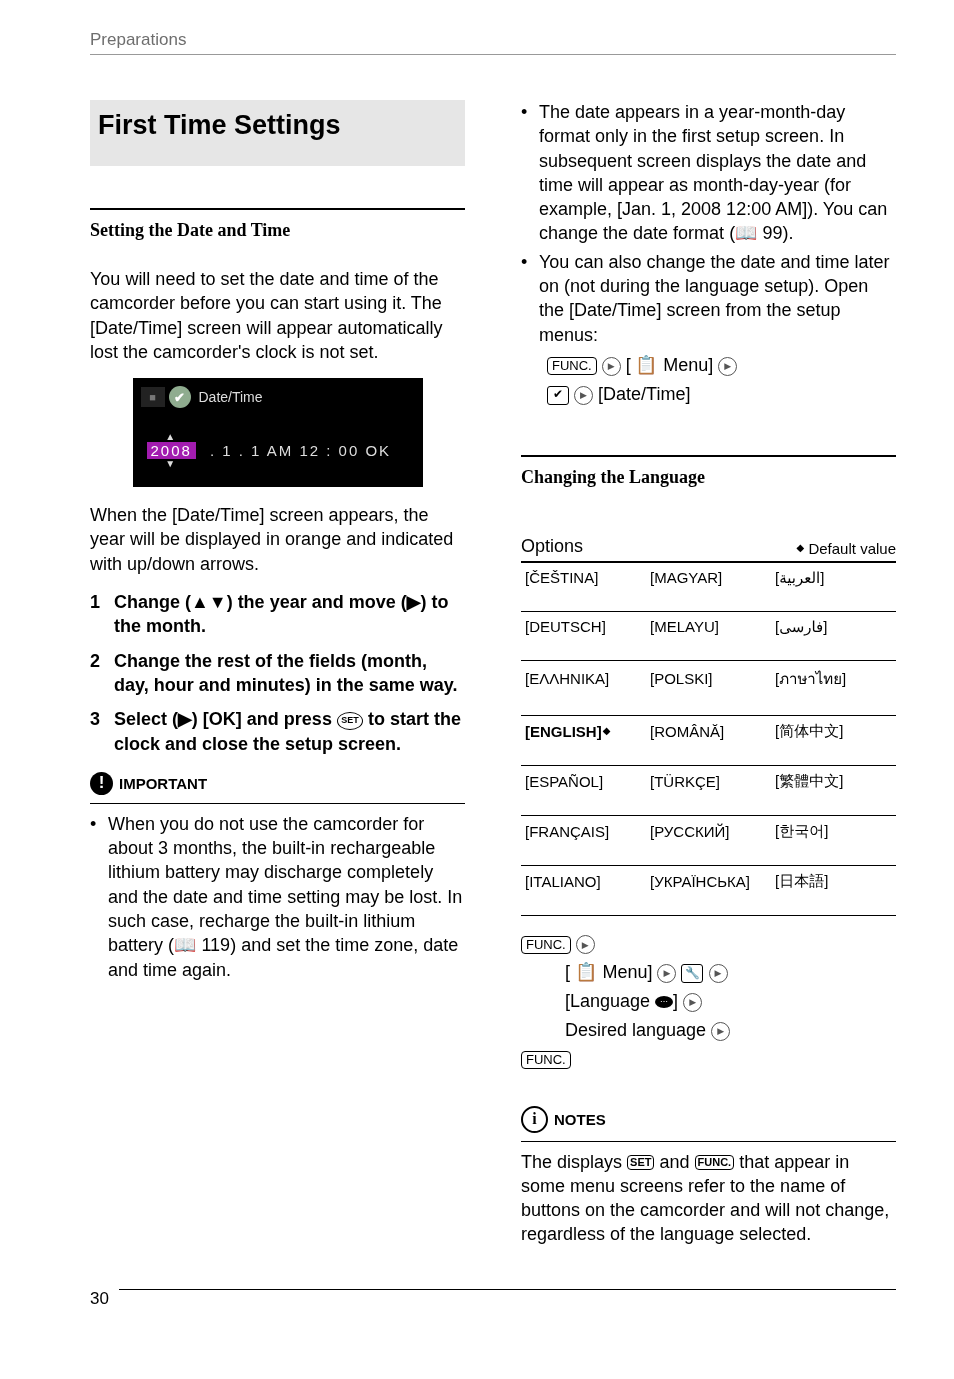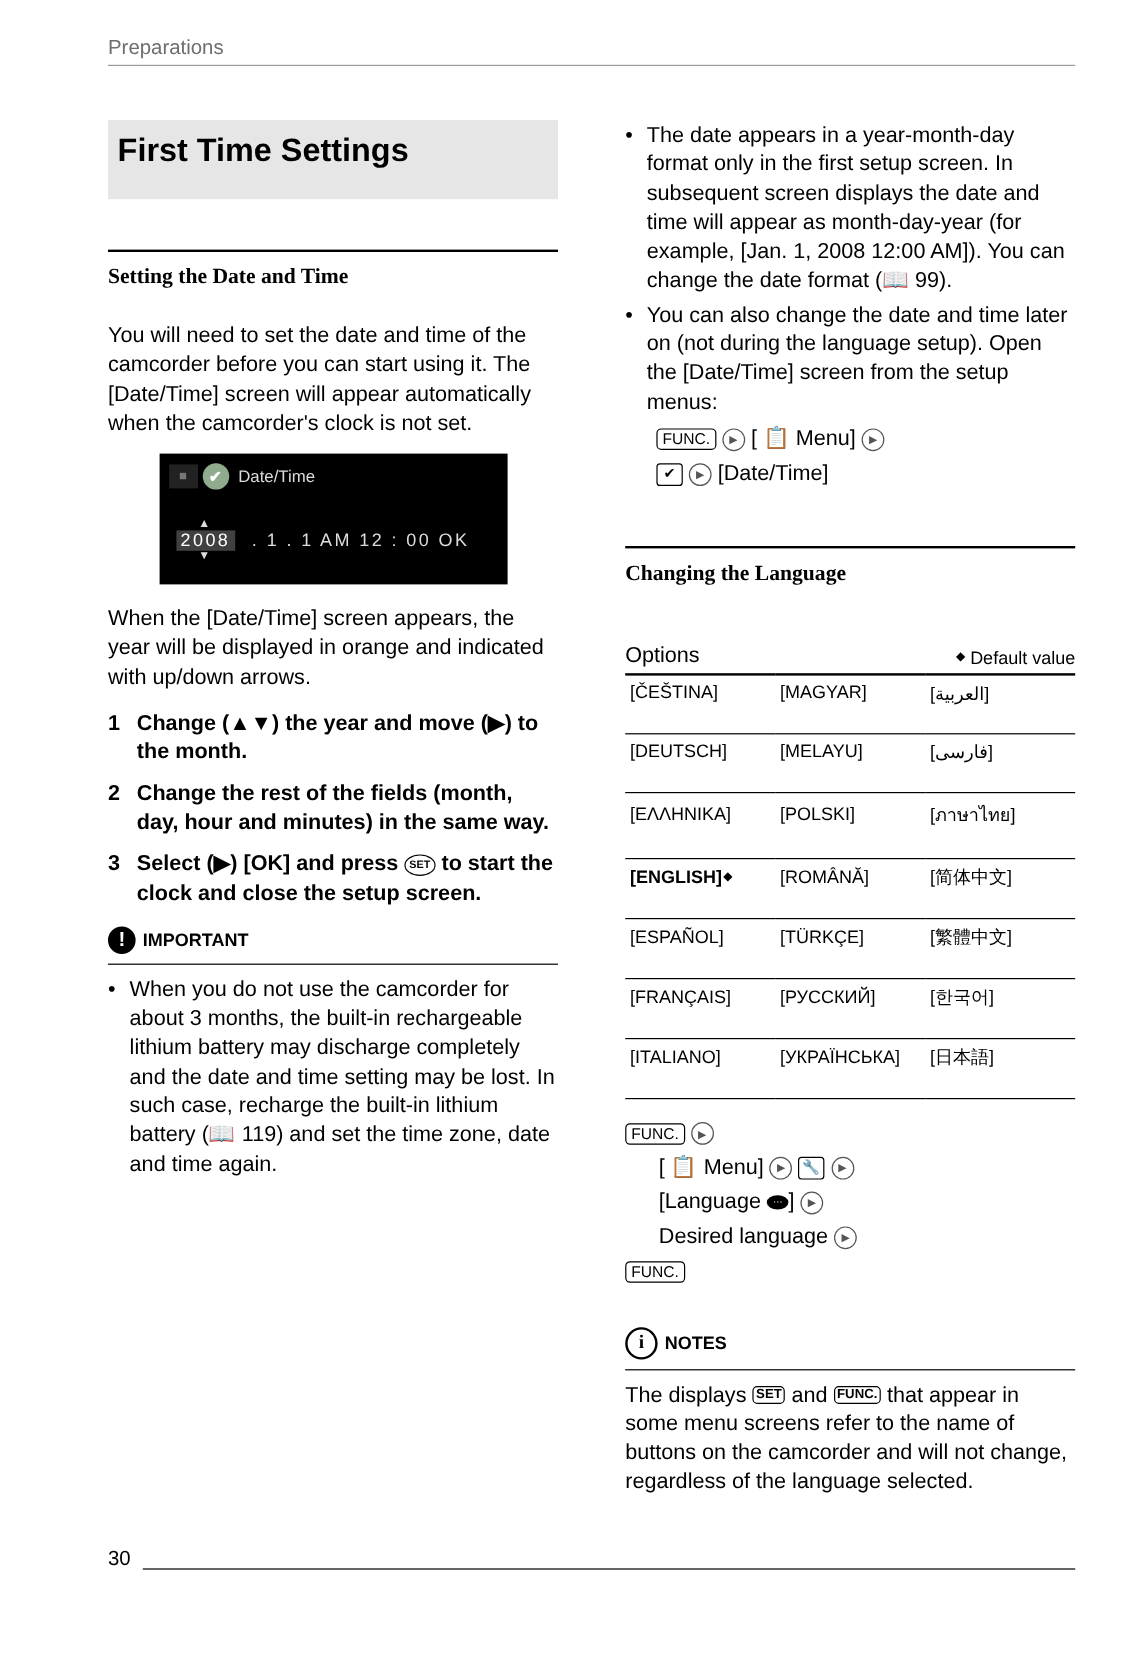--- a/index.html
+++ b/index.html
@@ -107,21 +107,21 @@
     display:flex;
     align-items:center;
     gap:14px;
     font-size:15px;
     color:#ddd;
     letter-spacing:2px;
   }
   .lcd-year-col { display:flex;flex-direction:column;align-items:center;gap:0px;line-height:1;}
   .lcd-arrow{color:#ddd;font-size:10px;}
   .lcd-year {
-    background:#404040;
+    background:#a21caf;
     color:#fff;
     padding:1px 4px;
   }
   
   ol.steps {
     list-style: none;
     padding: 0;
     margin: 0 0 16px 0;
   }
   ol.steps li {
@@ -264,29 +264,28 @@
     display:inline-flex;
     width:23px;height:23px;
     border:2px solid #000;
     border-radius:50%;
     align-items:center;justify-content:center;
     font-family: Georgia, 'Times New Roman', serif;
     font-weight:bold;
     font-size:16px;
   }
   .indent-block {
-    margin-left:28px;
+    margin-left:44px;
     font-size:18px;
     line-height:1.6;
   }
   .footer {
     margin-top: 28px;
     font-size:17px;
     display:flex;
-    align-items:center;
   }
   .pagenum {
     margin-right: 10px;
   }
   .footer-line {
     flex:1;
     height:1px;
     background:#000;
     margin-bottom: -18px;
   }
@@ -310,21 +309,21 @@
   <div class="columns">
 
     <div class="col">
       <div class="big-title-box">
         <h1>First Time Settings</h1>
       </div>
 
       <div class="thickrule"></div>
       <h2 class="subhead">Setting the Date and Time</h2>
 
-      <p>You will need to set the date and time of the camcorder before you can start using it. The [Date/Time] screen will appear automatically when the camcorder's clock is not set.</p>
+      <p>You will need to set the date and time of the camcorder before you can start using it. The [Date/Time] screen will appear automatically lost the camcorder's clock is not set.</p>
 
       <div class="lcd">
         <div class="lcd-tabs">
           <div class="lcd-tab">■</div>
           <div class="lcd-check">✔</div>
           <div class="lcd-title">Date/Time</div>
         </div>
         <div class="lcd-body">
           <div class="lcd-year-col">
             <span class="lcd-arrow">▲</span>

